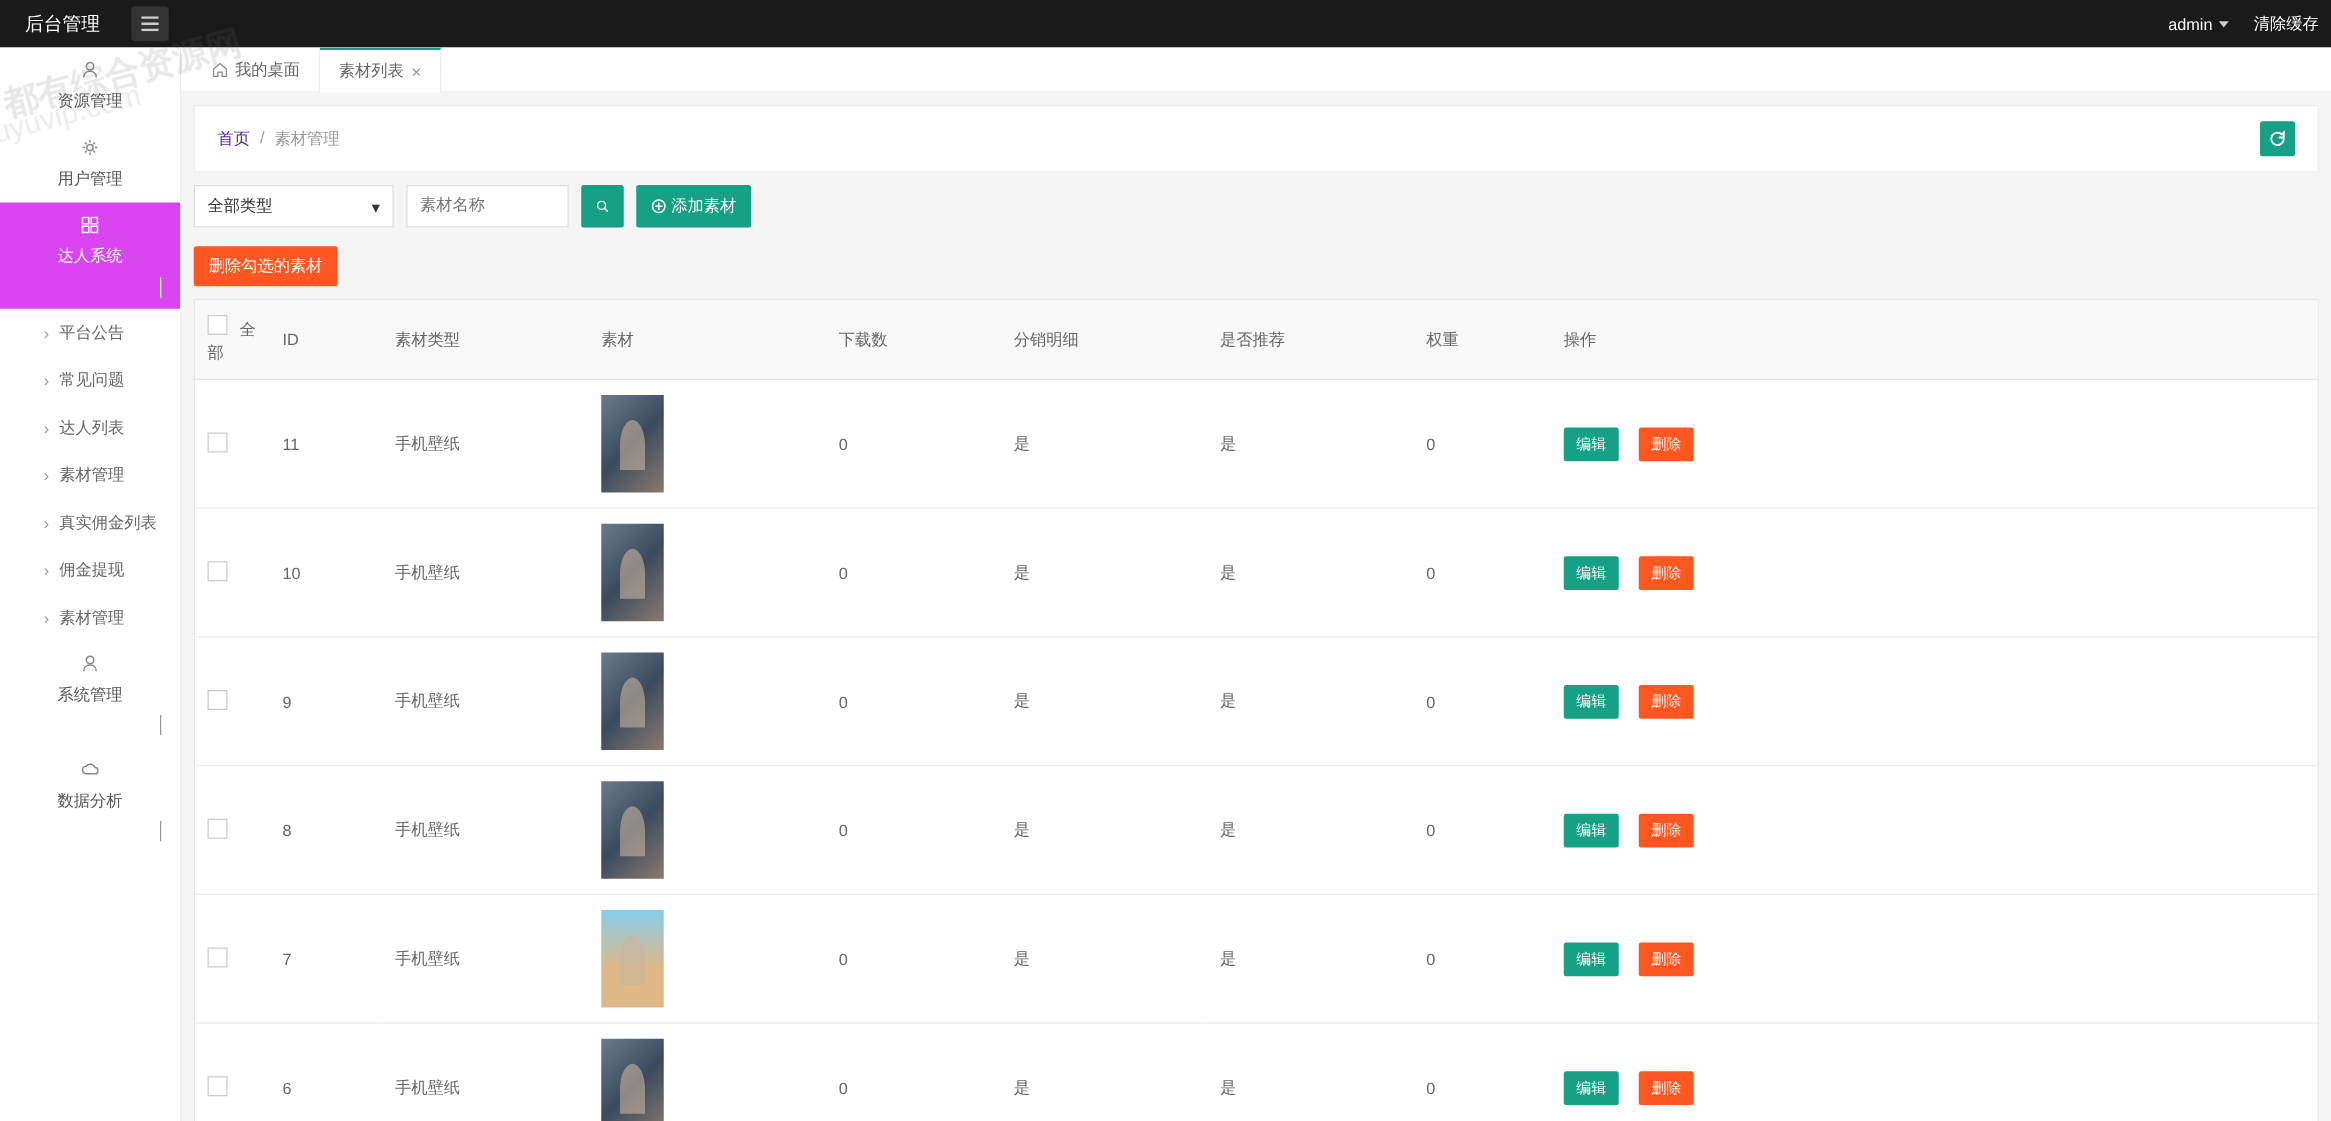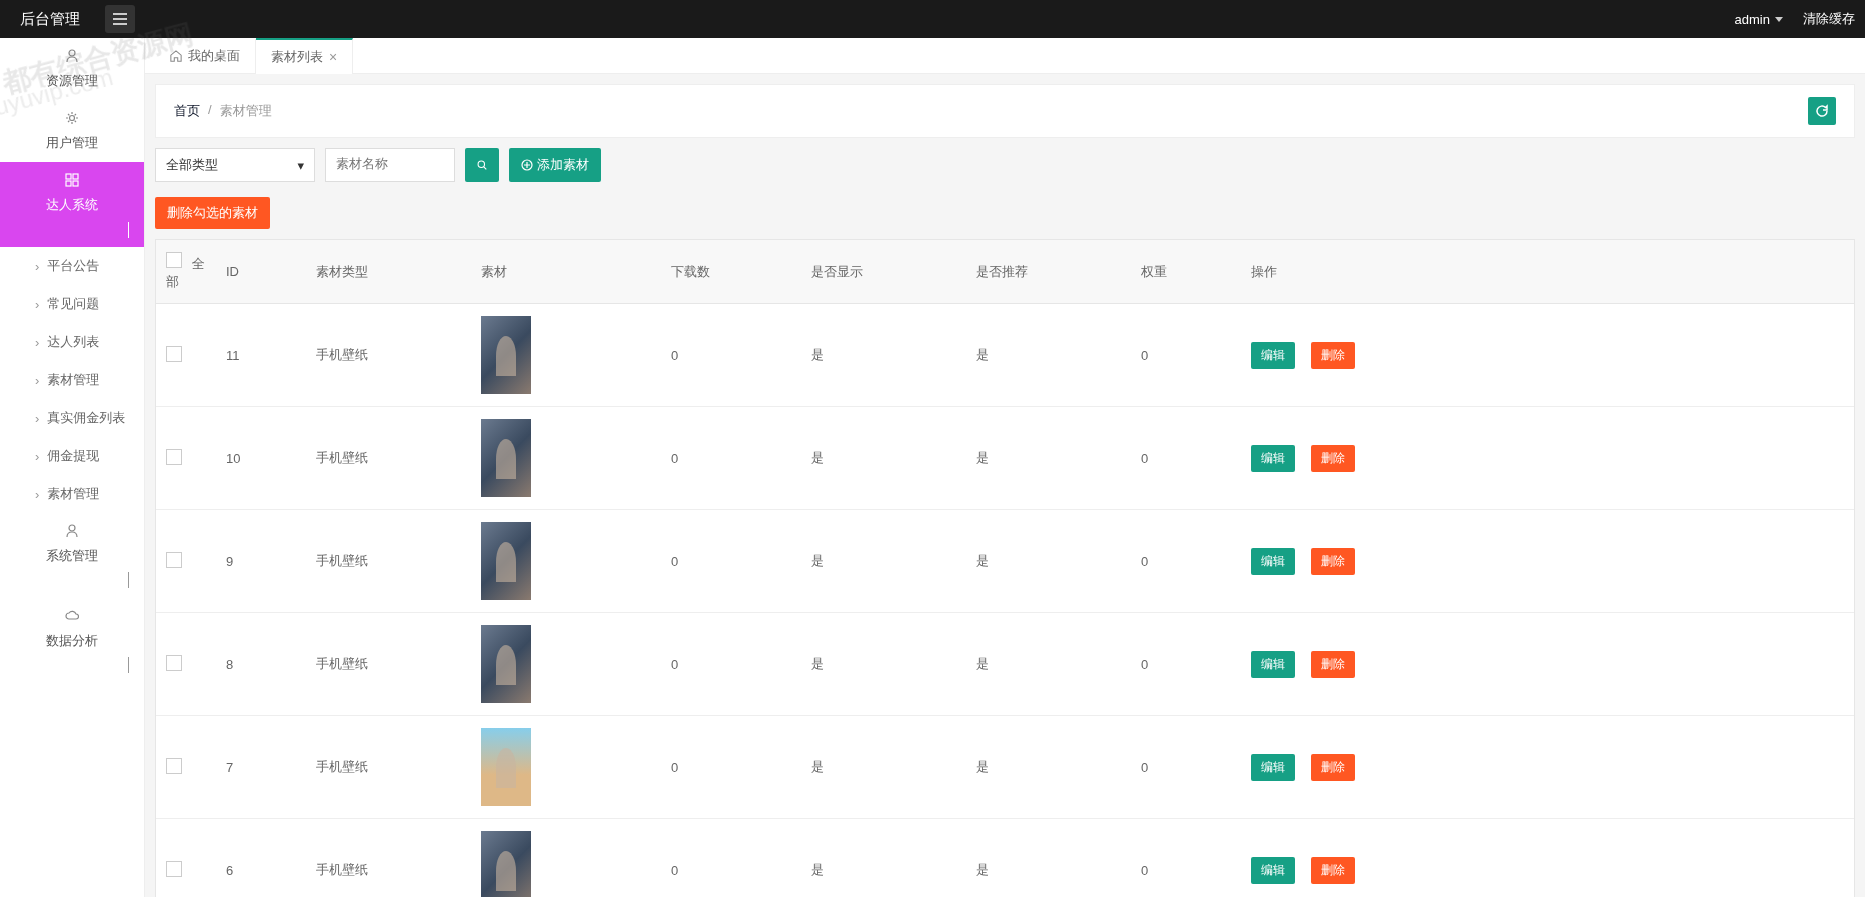--- a/index.html
+++ b/index.html
@@ -23,21 +23,21 @@
 .sidebar-sub { padding: 10px 15px 10px 35px; cursor: pointer; color: #666; display: flex; align-items: center; }
 .sidebar-sub::before { content: '›'; margin-right: 8px; color: #999; }
 .main { flex: 1; display: flex; flex-direction: column; }
 .tabs { background: #fff; display: flex; align-items: center; border-bottom: 1px solid #eee; height: 36px; padding-left: 10px; }
 .tab { padding: 8px 15px; display: flex; align-items: center; gap: 6px; cursor: pointer; color: #666; border-right: 1px solid #eee; }
 .tab.active { border-top: 2px solid #16a085; background: #fff; }
 .tab-close { font-size: 14px; color: #999; cursor: pointer; }
 .home-icon-sm { width: 12px; height: 12px; }
 .breadcrumb-bar { background: #fff; padding: 12px 18px; display: flex; align-items: center; justify-content: space-between; margin: 10px; border: 1px solid #eee; }
 .breadcrumb { display: flex; gap: 8px; color: #999; font-size: 13px; }
-.breadcrumb a { color: #0f172a; text-decoration: none; }
+.breadcrumb a { color: #4c1d95; text-decoration: none; }
 .refresh-btn { background: #16a085; color: #fff; border: none; width: 28px; height: 28px; cursor: pointer; border-radius: 2px; display: flex; align-items: center; justify-content: center; }
 .content { padding: 0 10px 10px; }
 .filter-bar { display: flex; gap: 10px; margin-bottom: 15px; }
 .select-box { background: #fff; border: 1px solid #ddd; padding: 7px 10px; width: 160px; display: flex; justify-content: space-between; align-items: center; cursor: pointer; }
 .input-box { background: #fff; border: 1px solid #ddd; padding: 7px 10px; width: 130px; }
 .input-box input { border: none; outline: none; width: 100%; font-size: 13px; }
 .btn { border: none; padding: 7px 12px; cursor: pointer; font-size: 13px; border-radius: 2px; display: inline-flex; align-items: center; gap: 4px; }
 .btn-teal { background: #16a085; color: #fff; }
 .btn-orange { background: #ff5722; color: #fff; }
 .btn-search { background: #16a085; color: #fff; width: 34px; justify-content: center; }
@@ -207,21 +207,21 @@
           <thead>
             <tr>
               <th class="col-check">
                 <span class="checkbox"></span>
                 <span style="margin-left:6px">全部</span>
               </th>
               <th class="col-id">ID</th>
               <th class="col-type">素材类型</th>
               <th class="col-img">素材</th>
               <th class="col-dl">下载数</th>
-              <th class="col-show">是否显示</th>
+              <th class="col-show">分销明细</th>
               <th class="col-rec">是否推荐</th>
               <th class="col-weight">权重</th>
               <th>操作</th>
             </tr>
           </thead>
           <tbody id="table-body">
               <tr>
     <td><span class="checkbox"></span></td>
     <td>11</td>
     <td>手机壁纸</td>

